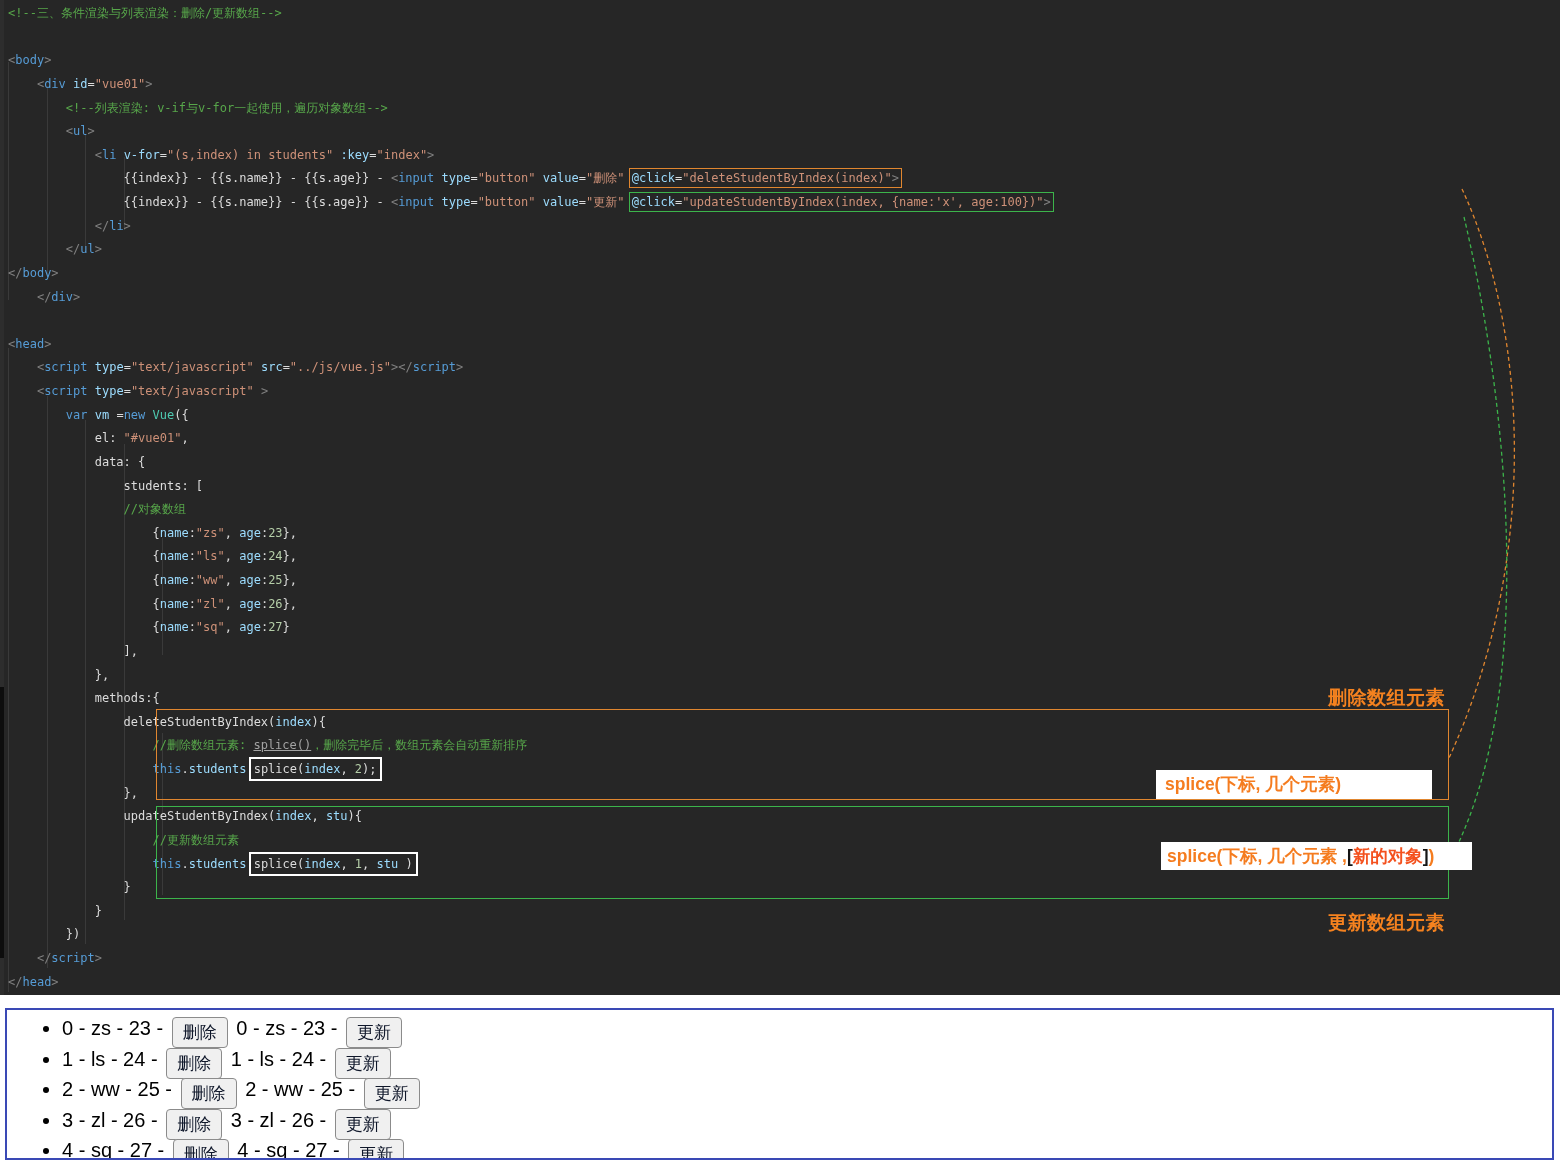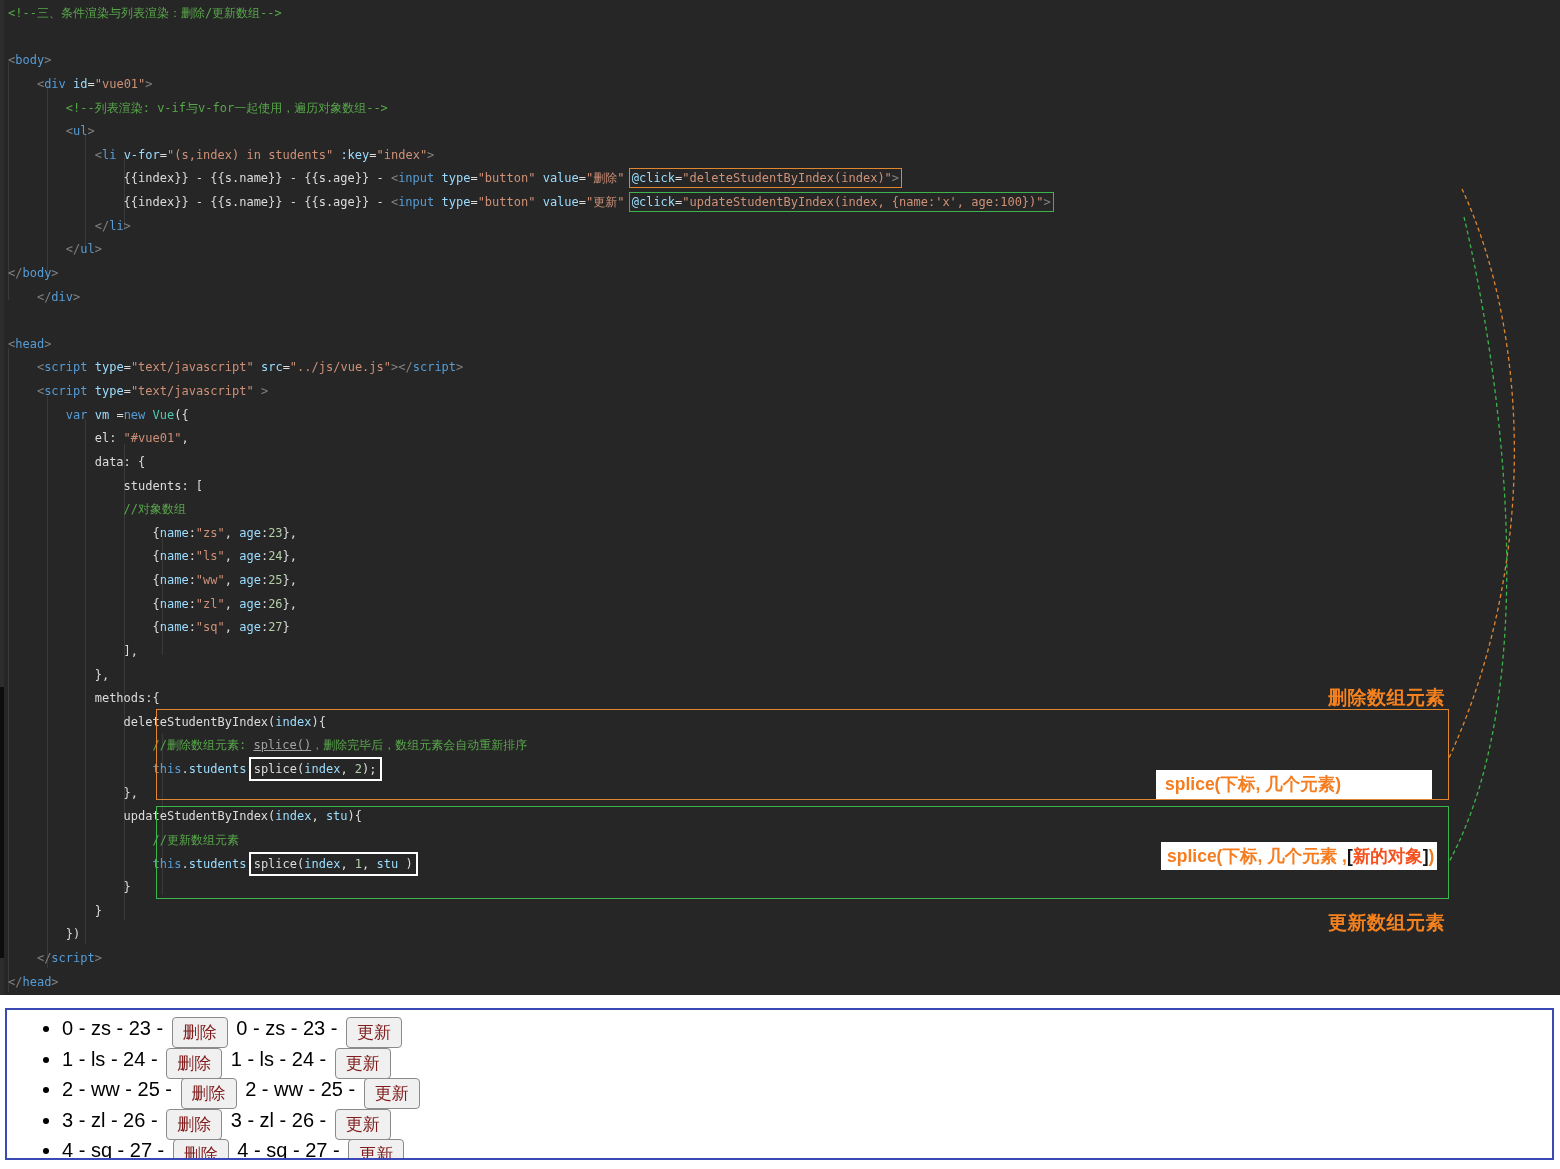--- a/index.html
+++ b/index.html
@@ -56,42 +56,42 @@
     white-space:nowrap; letter-spacing:0.5px;
   }
   #delete-method-label { top:685px; right:115px; }
   #update-method-label { top:910px; right:115px; }
 
   .tip {
     position:absolute; background:#ffffff; font-weight:bold; font-size:17.5px;
     white-space:nowrap; overflow:hidden;
   }
   #splice-delete-tip { left:1156px; top:746px; width:276px; height:29px; line-height:29px; padding-left:9px; color:#f57c1f;margin-top:24px; }
-  #splice-update-tip { left:1161px; top:842px; width:276px; height:28px; line-height:28px; padding-left:6px; }
+  #splice-update-tip { left:1161px; top:842px; width:311px; height:28px; line-height:28px; padding-left:6px; }
   .tip-o { color:#f57c1f; }
   .tip-k { color:#141414; }
   .tip-r { color:#f4511e; }
 
   #connector-svg { position:absolute; left:0; top:0; pointer-events:none; }
 
   
   #preview { position:relative; width:1560px; height:174px; background:#ffffff; }
   #preview-box {
     position:absolute; left:5px; top:13px; width:1549px; height:152px;
     border:2px solid #3a49b5; background:#ffffff; overflow:hidden;
   }
   #student-list {
     margin:3px 0 0 0; padding:0 0 0 55px; list-style:disc;
     color:#000; font-size:20px;
   }
   #student-list li { height:30.6px; line-height:30.6px; white-space:nowrap; }
   #student-list button {
     position:relative; top:3px;
     font-size:17px; font-family:"Liberation Sans", sans-serif;
-    background:#f0f0f0; color:#7f1d1d;
+    background:#f0f0f0; color:#0f172a;
     border:1.5px solid #8b8b8b; border-radius:4px;
     padding:3px 10px; margin:0 3px;
   }
 </style>
 </head>
 <body>
 
 <div id="editor">
 
   <div id="guides">

